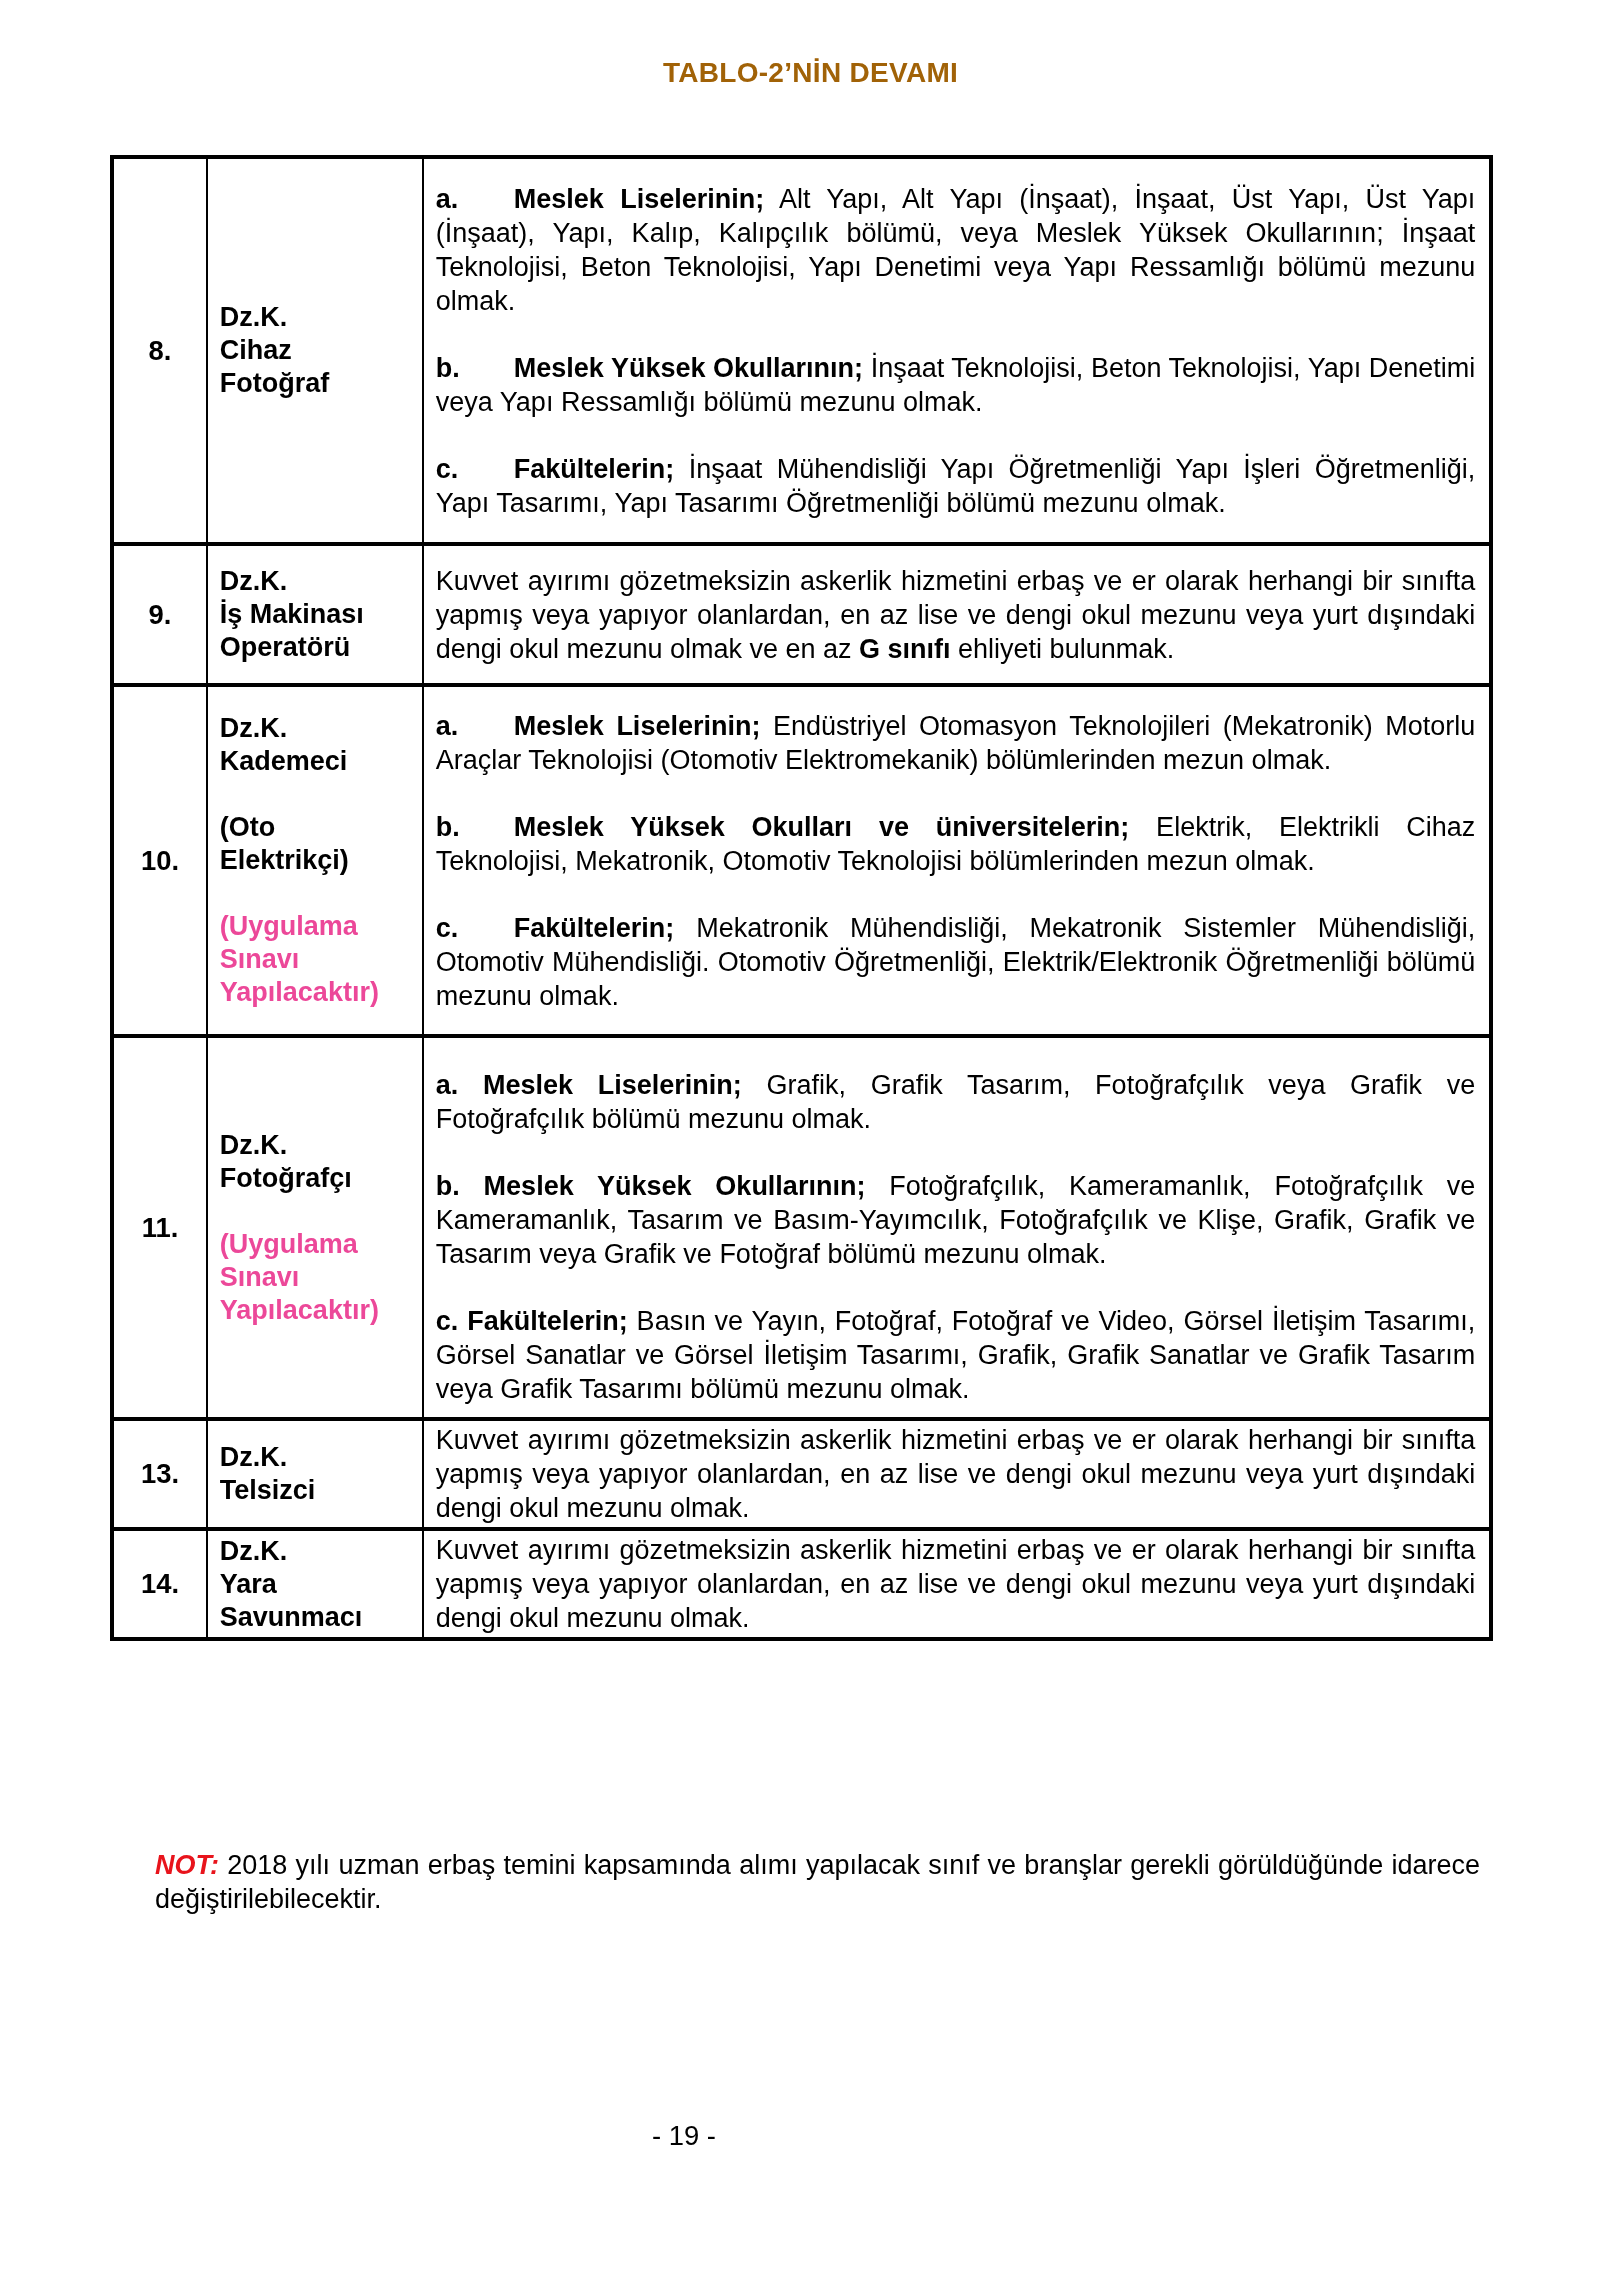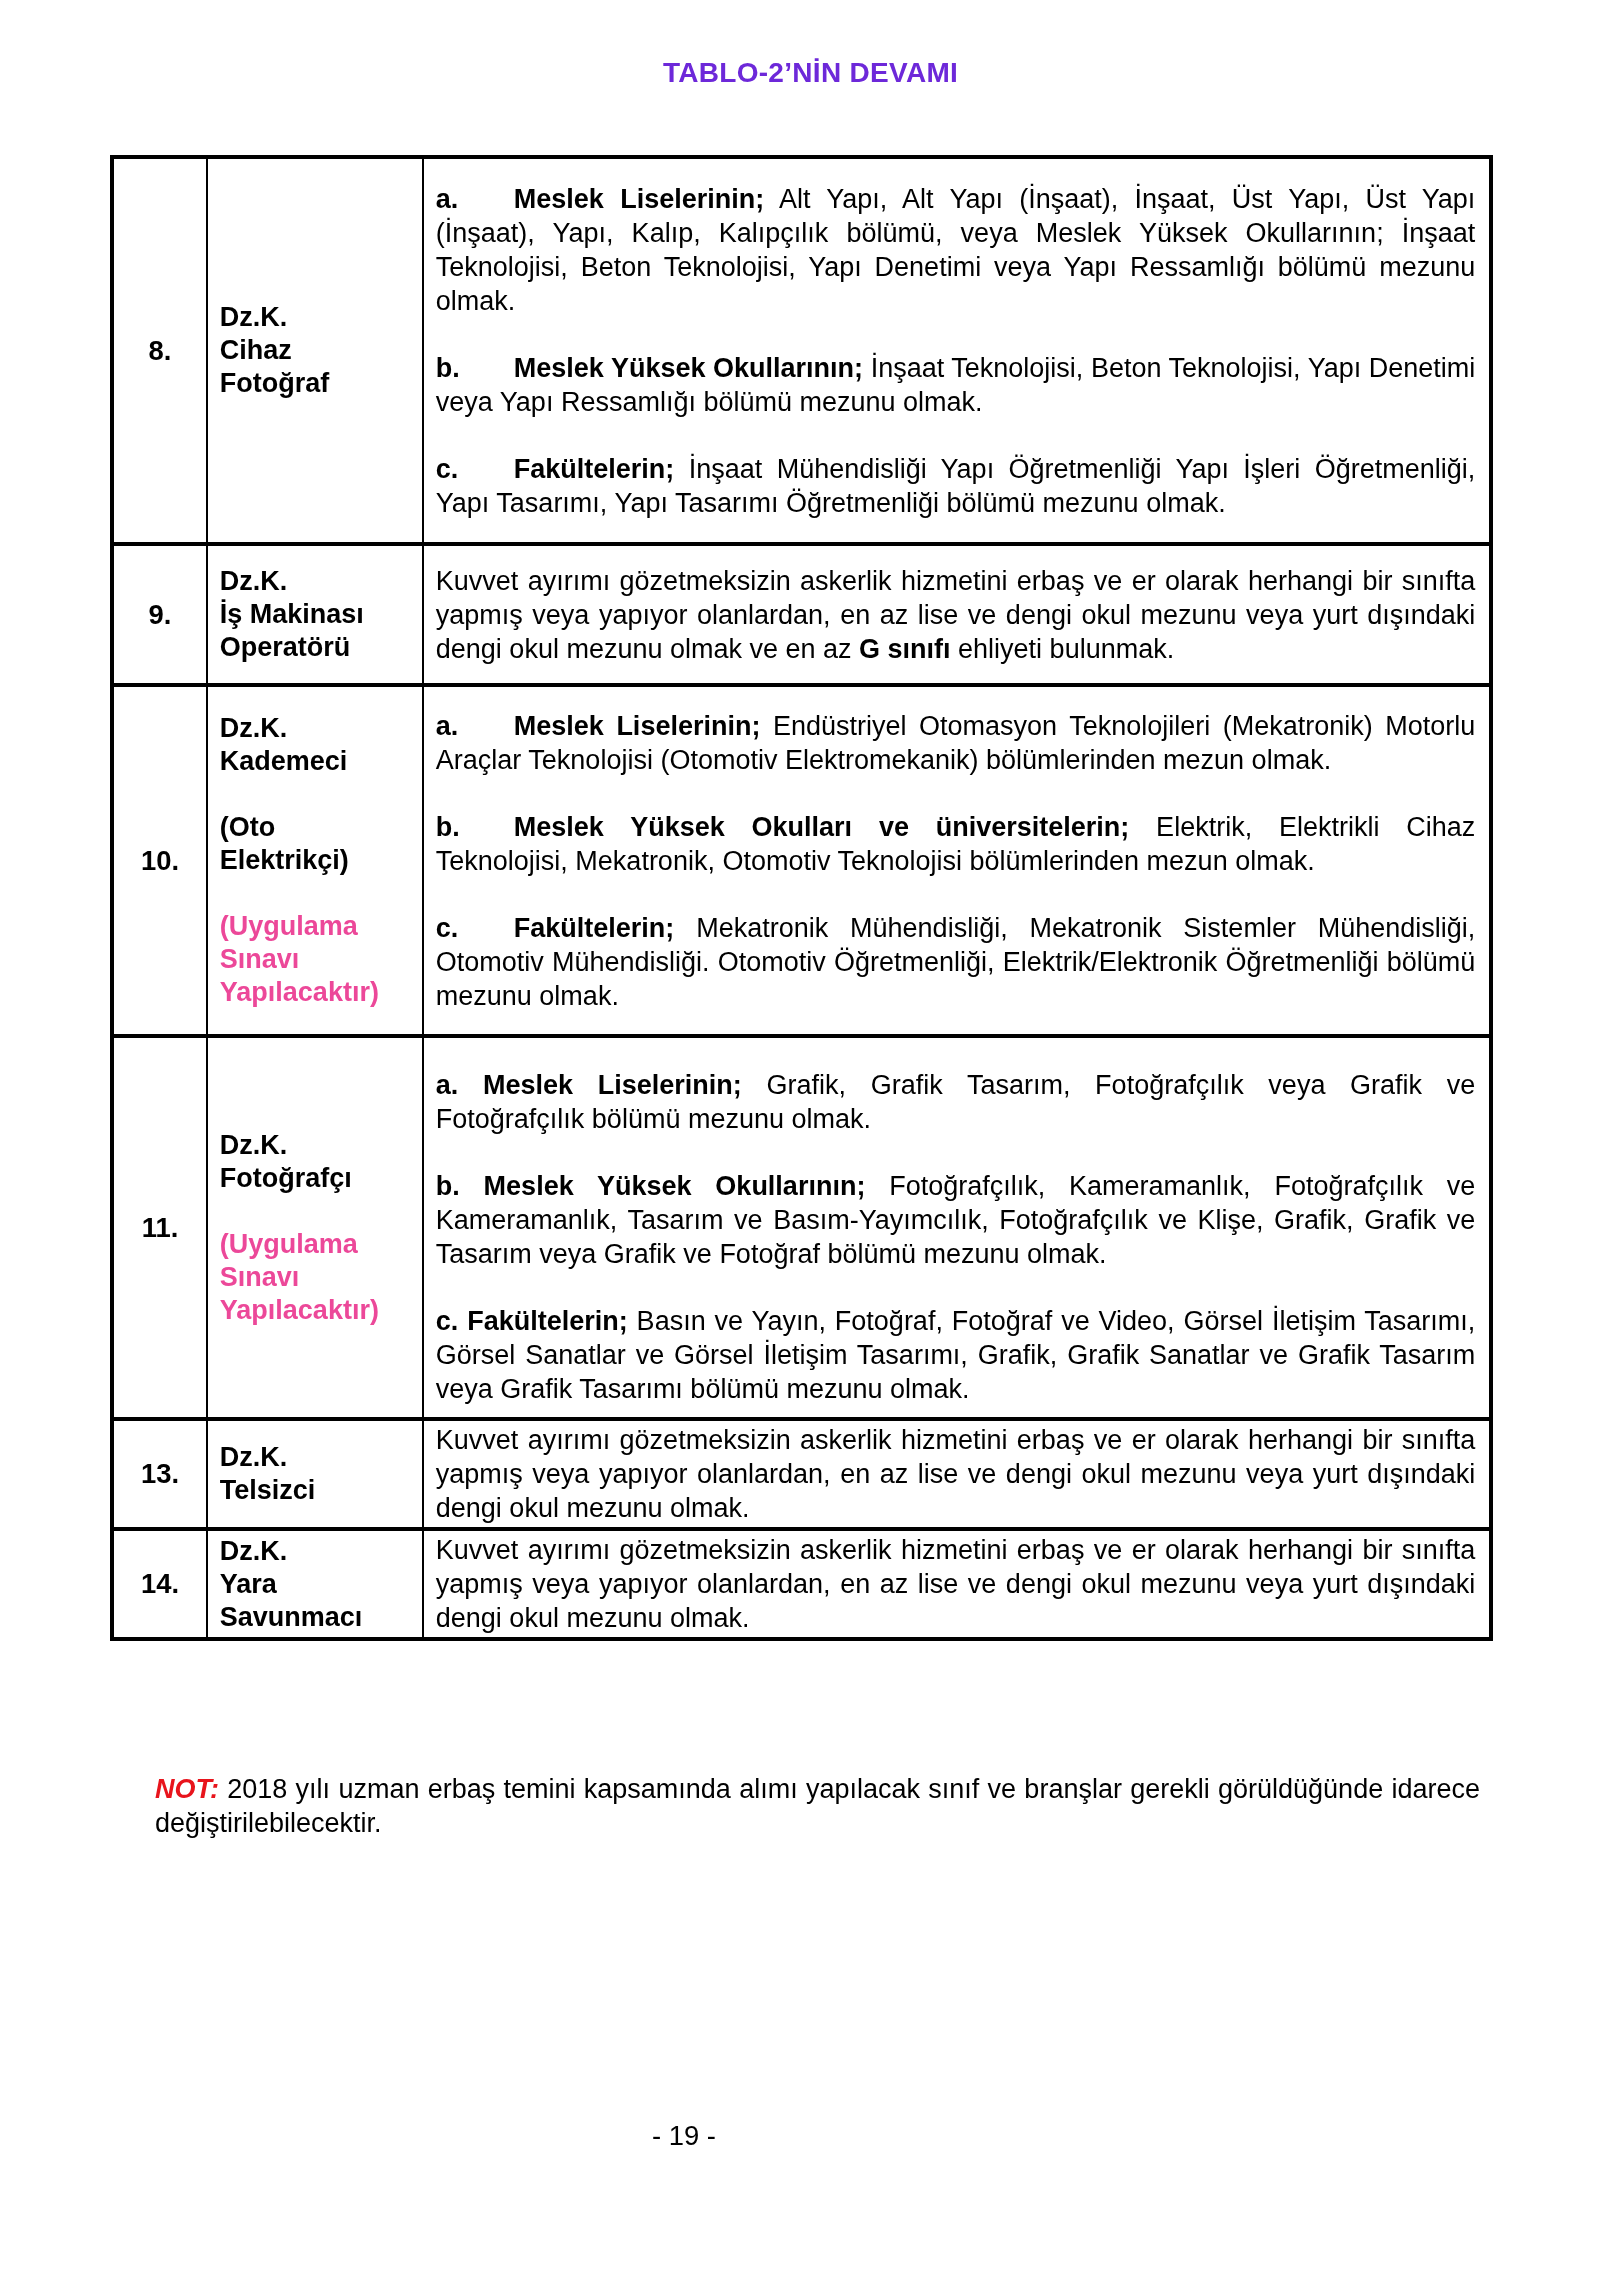--- a/index.html
+++ b/index.html
@@ -1,28 +1,28 @@
 <!DOCTYPE html>
 <html><head>
 <meta charset="utf-8">
 <style>
   html, body { margin: 0; padding: 0; background: #ffffff; }
   body { width: 1621px; height: 2293px; position: relative; font-family: "Liberation Sans", sans-serif; color: #000; }
-  .title { position: absolute; top: 57px; left: 0; width: 1621px; text-align: center; color: #6d28d9; font-weight: bold; font-size: 28px; letter-spacing: 0.3px; }
+  .title { position: absolute; top: 57px; left: 0; width: 1621px; text-align: center; color: #a16207; font-weight: bold; font-size: 28px; letter-spacing: 0.3px; }
   table.main { position: absolute; top: 155px; left: 110px; width: 1383px; border-collapse: collapse; border: 4.9px solid #000; table-layout: fixed; }
   table.main td { border: 2.9px solid #000; vertical-align: middle; padding: 0; }
   table.main tr.row { border-bottom: 4.9px solid #000; }
   td.num { width: 95px; text-align: center; font-weight: bold; font-size: 27.4px; }
   td.cls { width: 210px; font-weight: bold; font-size: 27px; line-height: 33px; padding: 0 5.9px 0 11.8px !important; }
   td.desc { font-size: 27px; line-height: 34px; padding: 2px 13.7px 2px 11.8px !important; text-align: justify; }
   .red { color: #ec4899; }
   .gap { height: 33px; }
   .lab { display: inline-block; width: 78px; }
   b { font-weight: bold; }
-  .note { position: absolute; top: 1772px; left: 155px; width: 1325px; font-size: 27px; line-height: 34px; text-align: justify; }
+  .note { position: absolute; top: 1848px; left: 155px; width: 1325px; font-size: 27px; line-height: 34px; text-align: justify; }
   .note .notlabel { color: #e8141c; font-weight: bold; font-style: italic; }
   .pageno { position: absolute; top: 2120px; left: 0; width: 1368px; text-align: center; font-size: 27.4px; }
 </style>
 </head>
 <body>
 
 <div class="title">TABLO-2’NİN DEVAMI</div>
 
 <table class="main">
   <colgroup>

